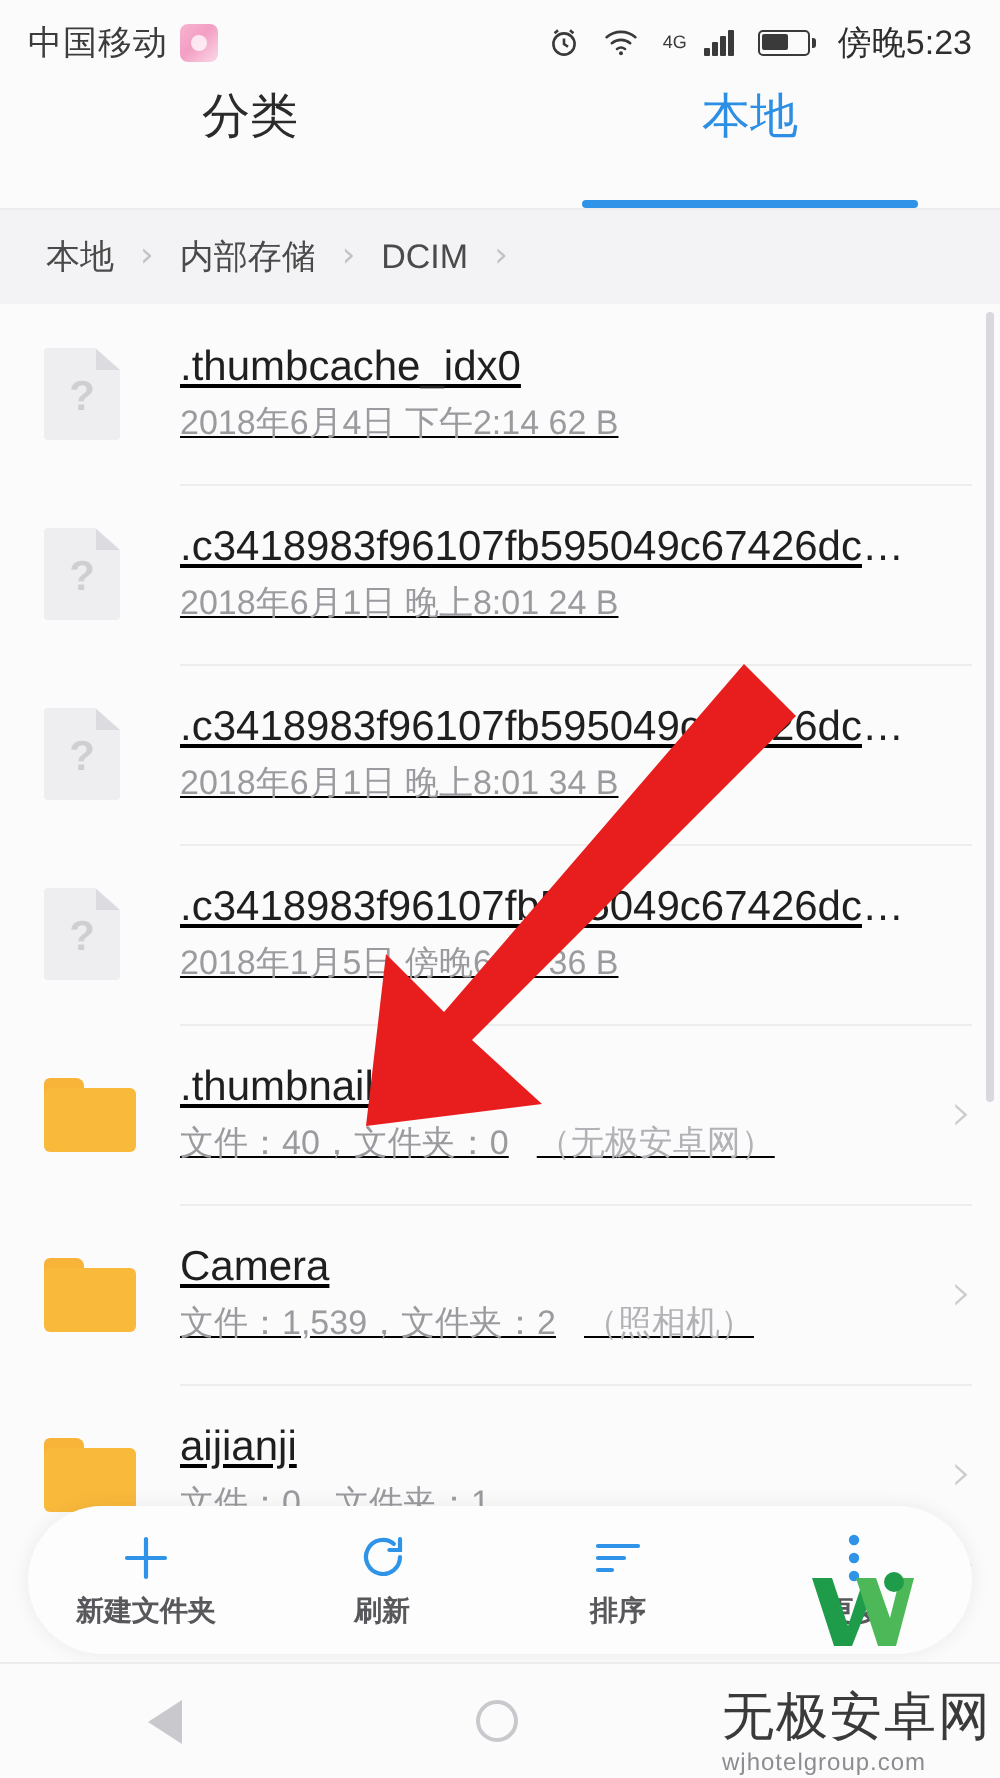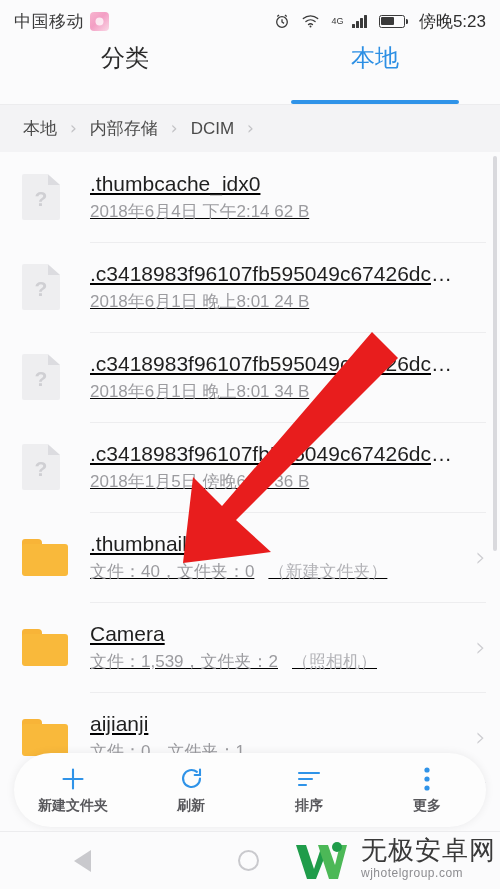--- a/index.html
+++ b/index.html
@@ -160,21 +160,21 @@
     background:#fbfbfc; border-top: 1px solid #ececee;
     display:flex; align-items:center; justify-content:space-around;
   }
   .nav-back { width:0;height:0; border-top:11px solid transparent;
     border-bottom:11px solid transparent; border-right:17px solid #c9c9cd; }
   .nav-home { width:21px;height:21px;border:2px solid #c9c9cd;border-radius:50%; }
   .nav-spacer { width: 21px; }
 
   
   .site-wm {
-    position:absolute; right:4px; bottom:2px; display:flex; gap:13px;
+    position:absolute; right:4px; bottom:2px; display:flex; align-items:center; gap:13px;flex-direction:column;
   }
   .wm-text { display:flex; flex-direction:column; line-height:1; }
   .wm-cn { font-size: 26px; color:#3a3a3a; letter-spacing:1px; }
   .wm-en { font-size: 12px; color:#8d8d91; letter-spacing:.5px; margin-top:4px; }
 </style>
 </head>
 <body>
 
 <div class="phone">
 
@@ -295,21 +295,21 @@
         </div>
         <div class="row">
           <div class="icon-wrap">
             <span class="folder-icon">
               <span class="tabtop"></span>
               <span class="body"></span>
             </span>
           </div>
           <div class="meta">
             <div class="name">.thumbnails</div>
-            <div class="sub"><span>文件：40，文件夹：0</span><span class="note">（新建文件夹）</span></div>
+            <div class="sub"><span>文件：40，文件夹：0</span><span class="note">（无极安卓网）</span></div>
           </div>
           <div class="chev">›</div>
         </div>
         <div class="row">
           <div class="icon-wrap">
             <span class="folder-icon">
               <span class="tabtop"></span>
               <span class="body"></span>
             </span>
           </div>

